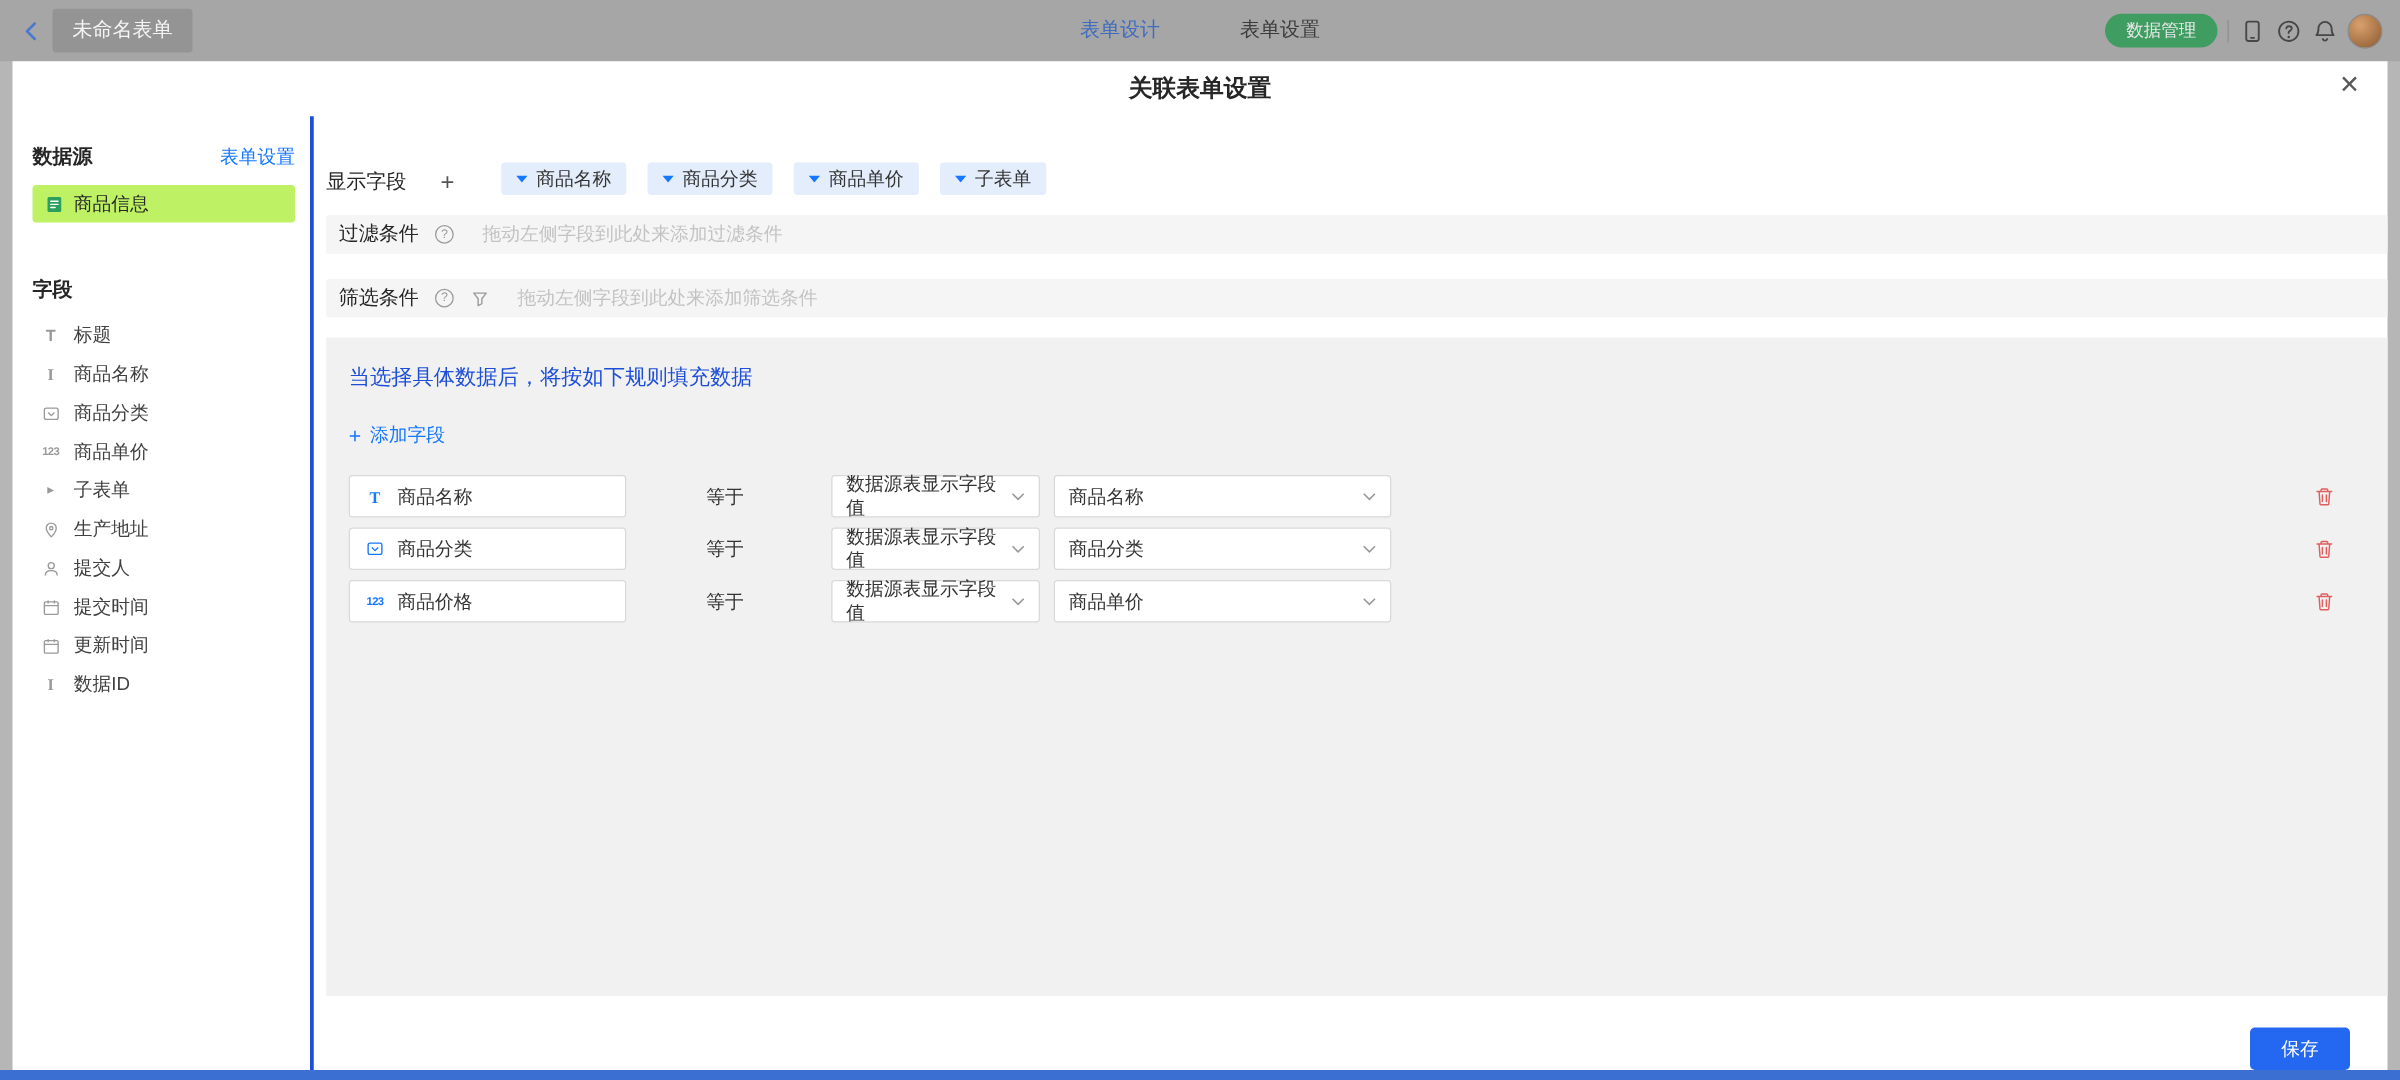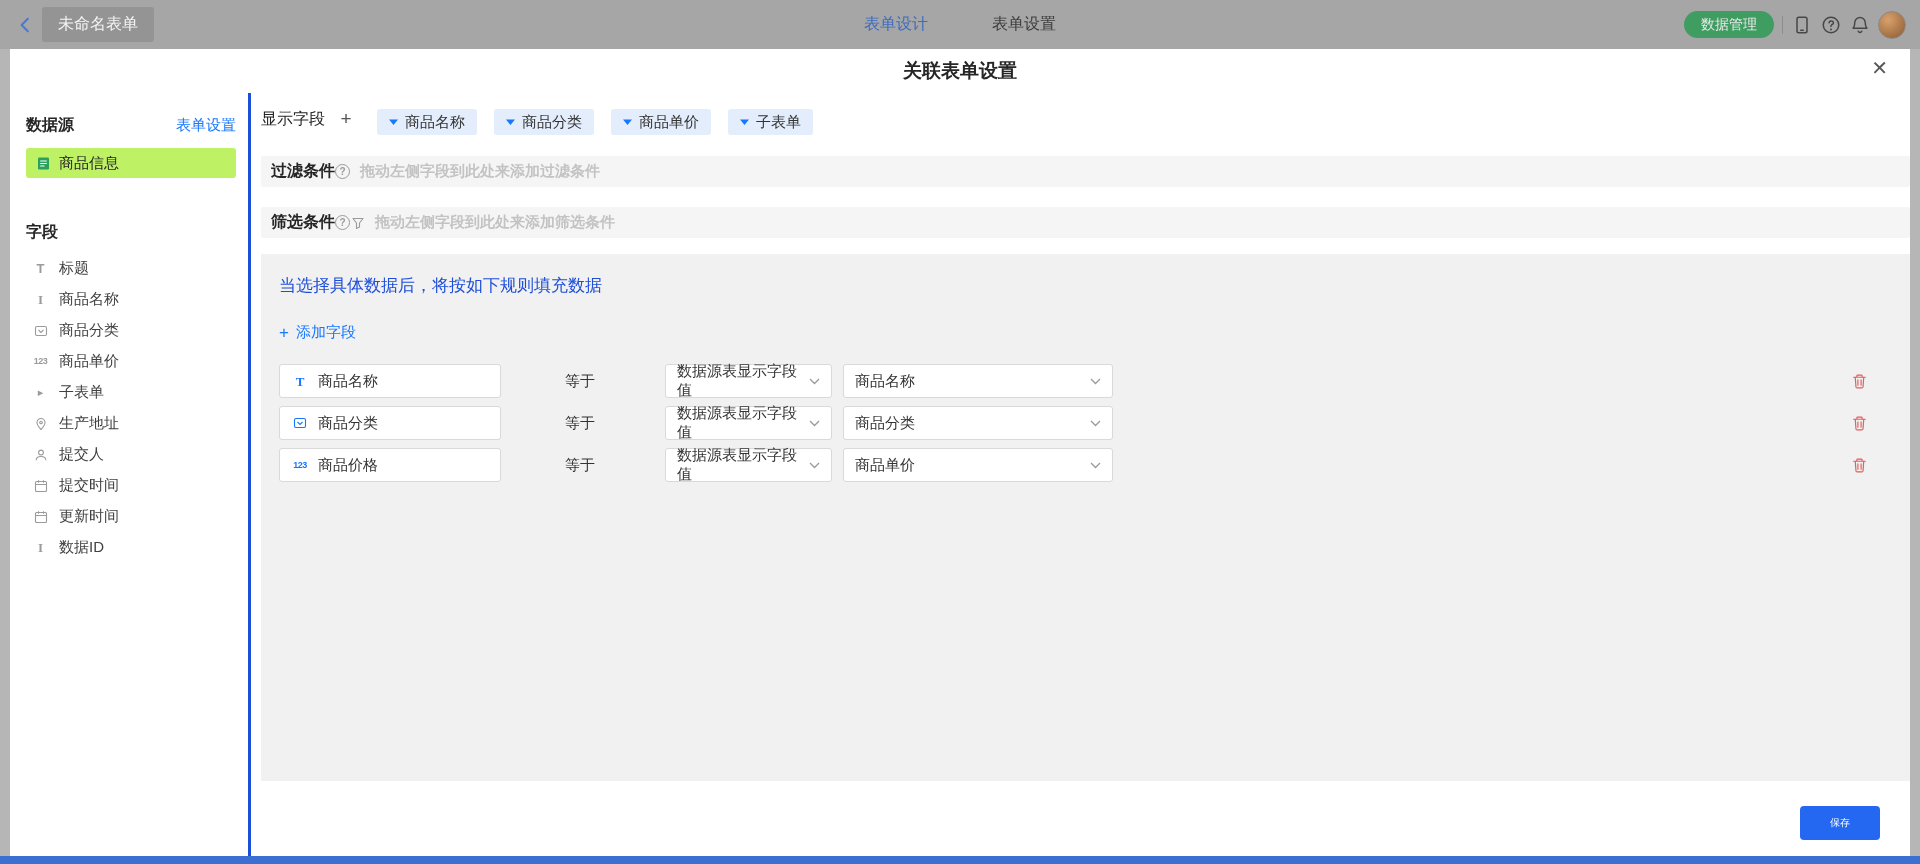--- a/index.html
+++ b/index.html
@@ -71,31 +71,31 @@
     font-size:15px; color:#404040; padding-left:6px; cursor:grab;
   }
   .f-icon { width:17px; color:#9a9a9a; justify-content:center; }
   .gi { font-weight:700; font-size:13px; }
   .gi-serif { font-family:"Liberation Serif","DejaVu Serif",serif; }
   .gi-num { font-size:9px; letter-spacing:-0.5px; }
   .gi-sub { font-size:11px; font-weight:400; }
 
   
   .content { flex:1; min-width:0; padding:14px 0 0 10px; display:flex; flex-direction:column; }
-  .display-row { margin-top:2px; height:31px; display:flex; align-items:flex-start; }
+  .display-row { margin-top:20px; height:31px; display:flex; align-items:flex-end;gap:12px; }
   .display-label { font-size:16px; color:#262626; margin-right:10px; }
   .plus-icon { font-size:19px; color:#555; width:22px; margin-right:20px; cursor:pointer; font-weight:400; }
   .chips { display:flex; gap:17px; }
   .chip {
     background:#e3edfb; border-radius:3px; height:26px; padding:0 12px;
     display:flex; align-items:center; gap:7px; font-size:15px; color:#333; cursor:pointer;
   }
   .cond-bar {
     margin-top:16px; height:31px; background:#f5f5f5; border-radius:2px;
-    display:flex; align-items:center; gap:0; padding:0 10px; flex:0 0 auto;font-weight:bold;
+    display:flex; align-items:center; gap:13px; padding:0 10px; flex:0 0 auto;
   }
   .cond-bar.second { margin-top:20px; }
   .cond-label { font-size:16px; color:#262626; }
   .q-icon {
     width:15px; height:15px; border:1px solid #9a9a9a; border-radius:50%;
     color:#9a9a9a; font-size:10px; display:inline-flex; align-items:center; justify-content:center;
   }
   .funnel-icon { width:15px; color:#9a9a9a; }
   .placeholder { color:#c3c3c3; font-size:15px; margin-left:10px; }
 
@@ -117,21 +117,21 @@
     padding:0 11px; font-size:15px; color:#333; cursor:pointer;
   }
   .select.s1 { width:167px; margin-left:66px; }
   .select.s2 { width:270px; margin-left:11px; }
   .spacer { flex:1; }
   .trash { width:17px; color:var(--danger,#e05e5e); margin-right:42px; cursor:pointer; }
 
   .content-footer { display:flex; justify-content:flex-end; padding:25px 30px 0 0; }
   .save-btn {
     width:80px; height:34px; background:var(--save-button,#2468f2); color:#fff;
-    border:none; border-radius:4px; font-size:10px; cursor:pointer; font-family:inherit;
+    border:none; border-radius:4px; font-size:15px; cursor:pointer; font-family:inherit;
   }
 </style>
 </head>
 <body>
 
 <header class="topbar">
   <span class="back-btn icon">
     <svg viewBox="0 0 16 16" width="18" height="18">
         <path d="M10.5 2.5L5 8l5.5 5.5" fill="none" stroke="#4b79d0" stroke-width="1.8" stroke-linecap="round" stroke-linejoin="round"></path>
       </svg>

